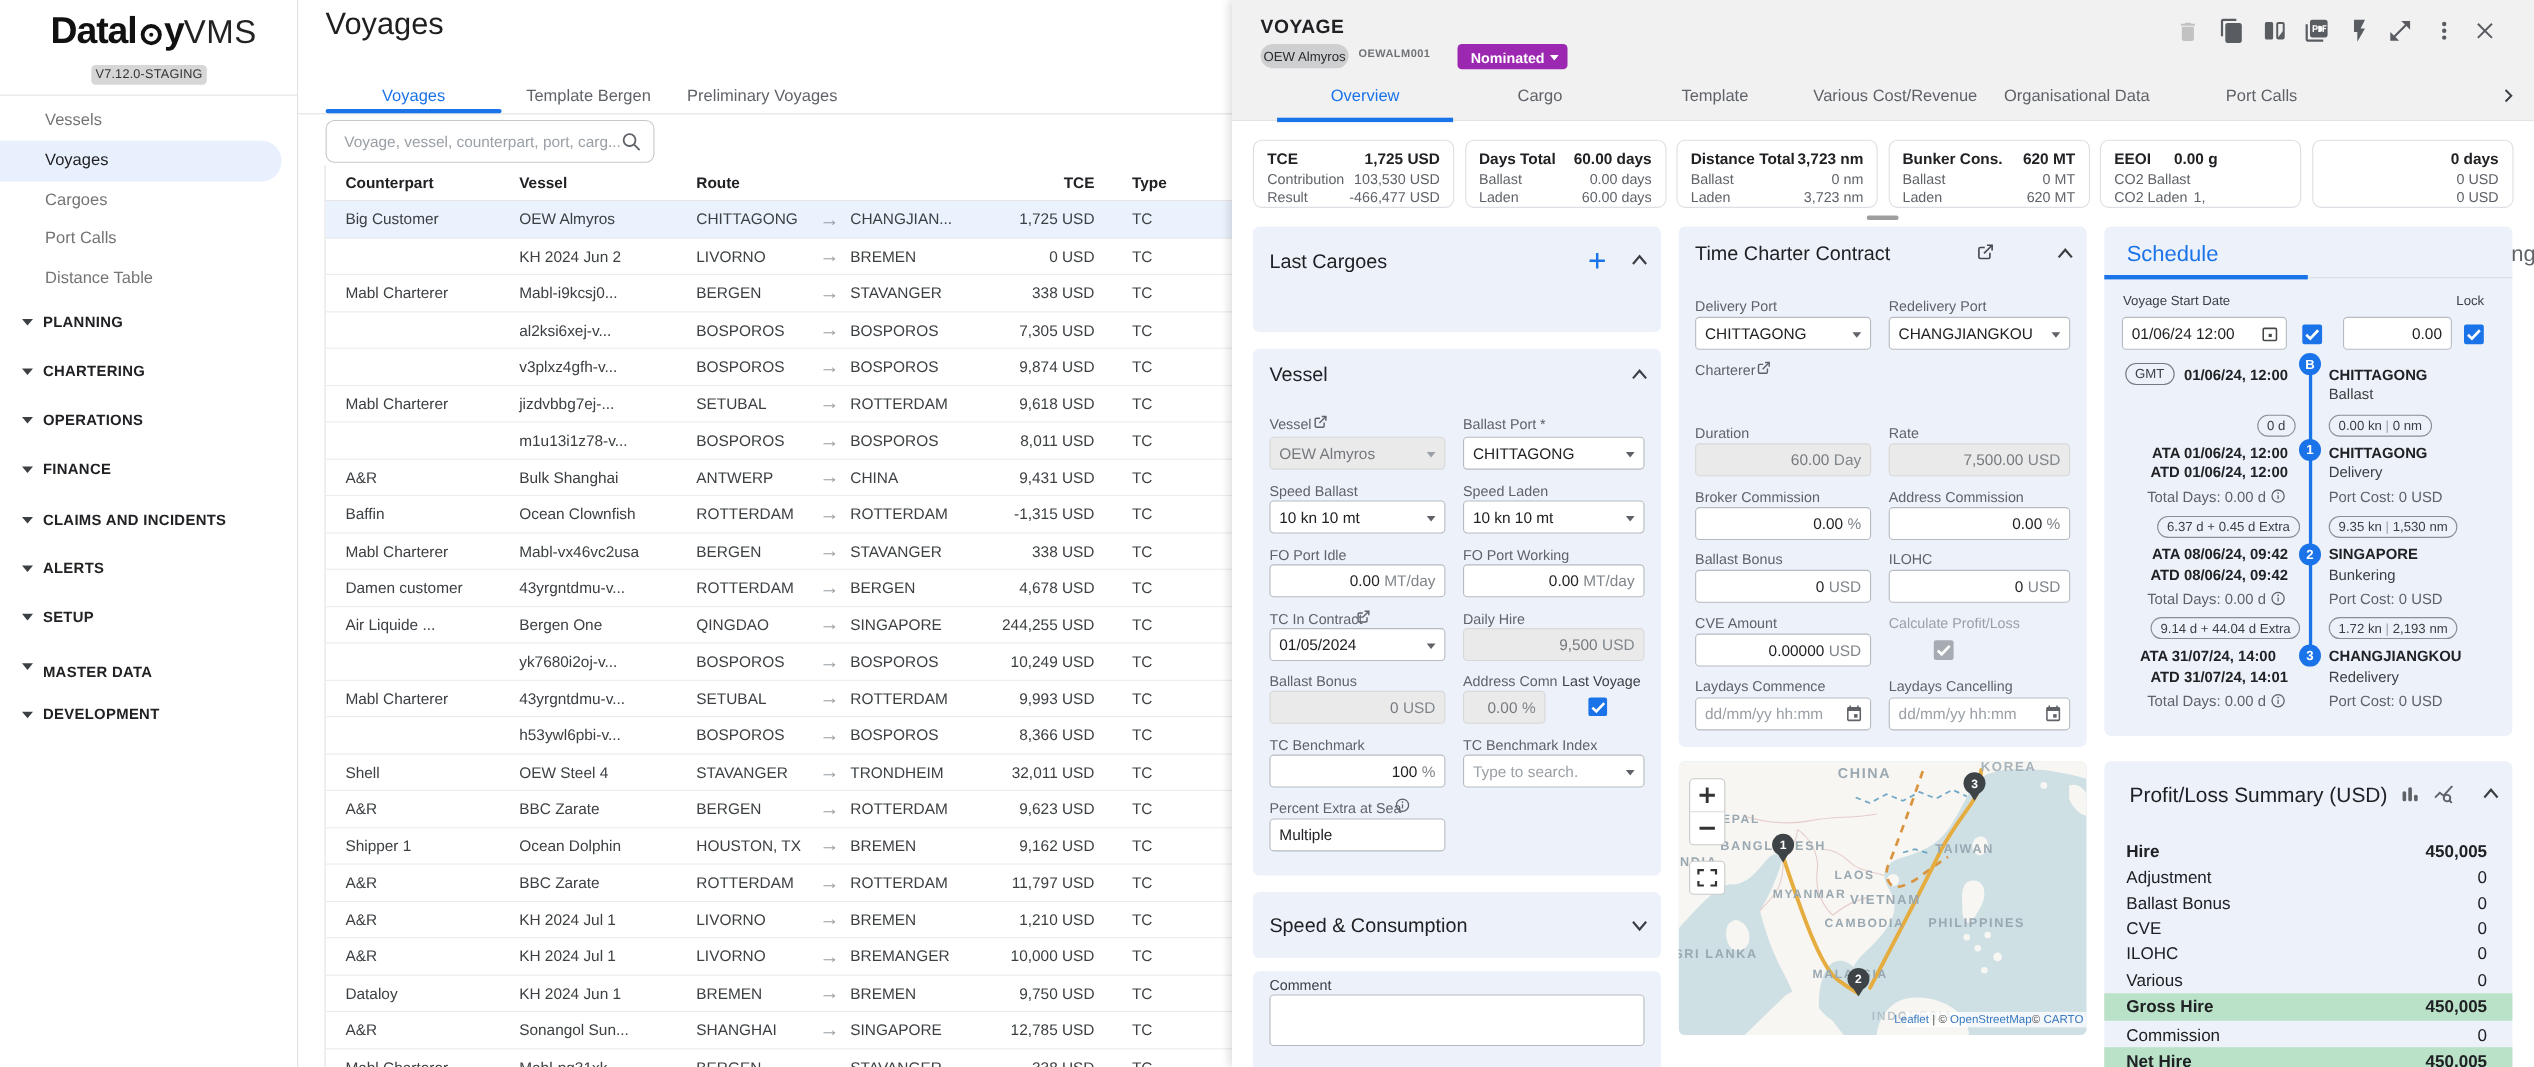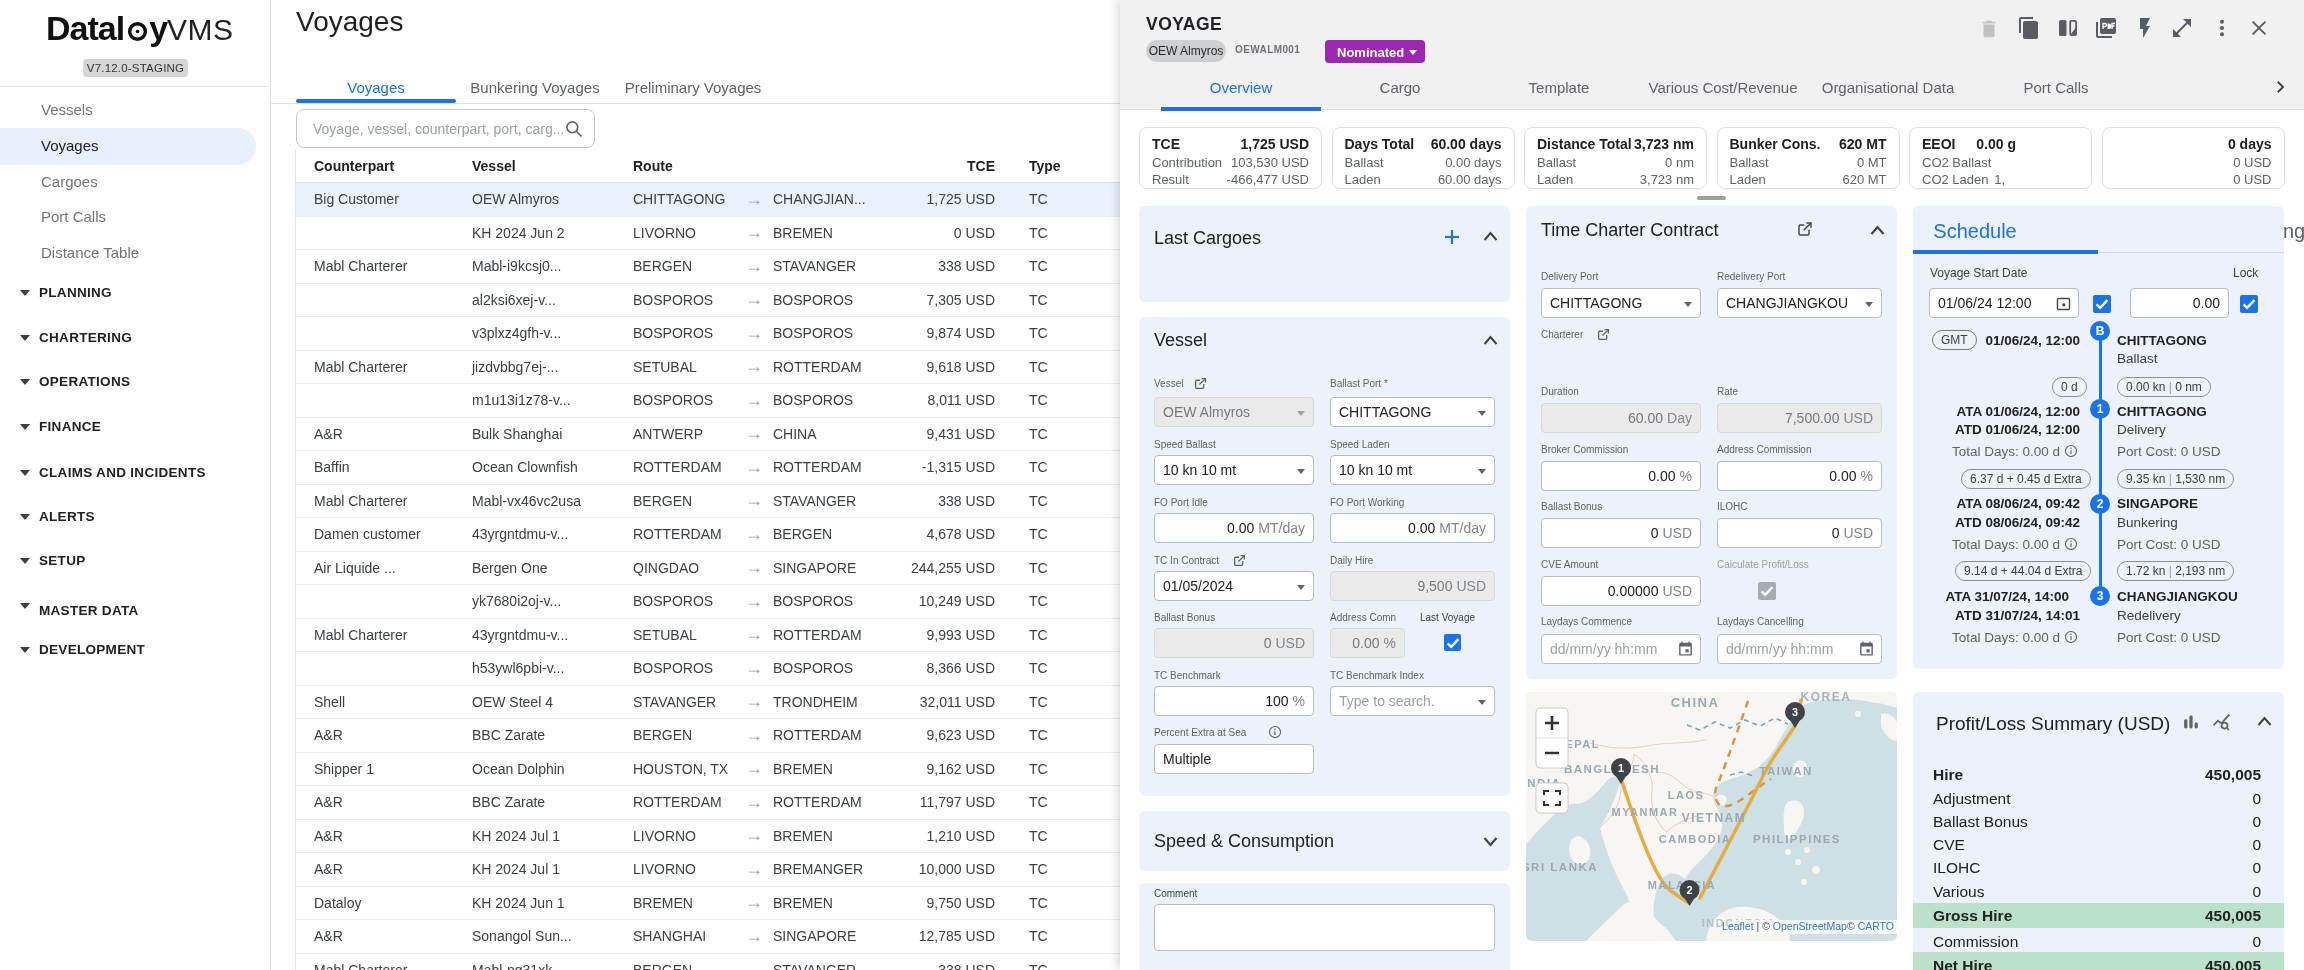--- a/index.html
+++ b/index.html
@@ -2,21 +2,21 @@
 <html><head>
 <meta charset="utf-8">
 <style>
 *{margin:0;padding:0;box-sizing:border-box}
 html,body{width:2304px;height:970px;overflow:hidden}
 body{position:relative;font-family:"Liberation Sans",sans-serif;background:#fff;color:#202124}
 .ab{position:absolute}
 .b{font-weight:bold}
 .nw{white-space:nowrap}
 .tr{text-align:right}
-.lbl{position:absolute;font-size:10px;color:#5f6368;white-space:nowrap}
+.lbl{position:absolute;font-size:13px;color:#5f6368;white-space:nowrap}
 .inp{position:absolute;height:30px;background:#fff;border:1px solid #b6bbc1;border-radius:4px;font-size:14px;color:#202124;display:flex;align-items:center;padding:0 8px;white-space:nowrap}
 .inp.dis{background:#eaeaea;border-color:#d8d8d8;color:#75797e}
 .inp.num{justify-content:flex-end}
 .inp .ph{color:#9aa0a6}
 .unit{color:#80868b;margin-left:4px}
 .caret{position:absolute;right:8px;top:13px;width:0;height:0;border-left:4.5px solid transparent;border-right:4.5px solid transparent;border-top:5px solid #5f6368}
 .dis .caret{border-top-color:#9aa0a6}
 .panel{position:absolute;background:#edf2fa;border-radius:6px}
 .ptitle{position:absolute;font-size:18px;color:#202124;white-space:nowrap}
 .cb{position:absolute;width:18px;height:18px;border-radius:2px;background:#1a73e8}
@@ -76,21 +76,21 @@
   <div class="tri" style="left:20px;top:557.5px"></div>
     <div class="seg" style="left:39px;top:552.5px">SETUP</div>
   <div class="tri" style="left:20px;top:603px"></div>
     <div class="seg" style="left:39px;top:603px">MASTER DATA</div>
   <div class="tri" style="left:20px;top:647px"></div>
     <div class="seg" style="left:39px;top:642px">DEVELOPMENT</div>
 </div>
 
 <div class="ab nw" style="left:296px;top:6px;font-size:28px;color:#1f1f1f">Voyages</div>
 <div class="tab on" style="left:376px;top:79px">Voyages</div>
-<div class="tab" style="left:535px;top:79px">Bunkering Voyages</div>
+<div class="tab" style="left:535px;top:79px">Template Bergen</div>
 <div class="tab" style="left:693px;top:79px">Preliminary Voyages</div>
 <div class="ab" style="left:271px;top:103px;width:849px;height:1px;background:#e2e2e2"></div>
 <div class="ab" style="left:296px;top:99px;width:160px;height:4px;background:#1a73e8;border-radius:3px"></div>
 <div class="ab" style="left:296px;top:109px;width:299px;height:39px;border:1px solid #c4c7cb;border-radius:8px;background:#fff">
   <div class="ab" style="left:16px;top:11px;font-size:14px;color:#9aa0a6">Voyage, vessel, counterpart, port, carg...</div>
   <svg class="ab" style="right:10px;top:9px" width="20" height="20" viewBox="0 0 24 24" fill="none" stroke="#5f6368" stroke-width="2">
       <circle cx="10" cy="10" r="6.5"></circle>
       <line x1="15" y1="15" x2="21" y2="21"></line>
     </svg>
 </div>

